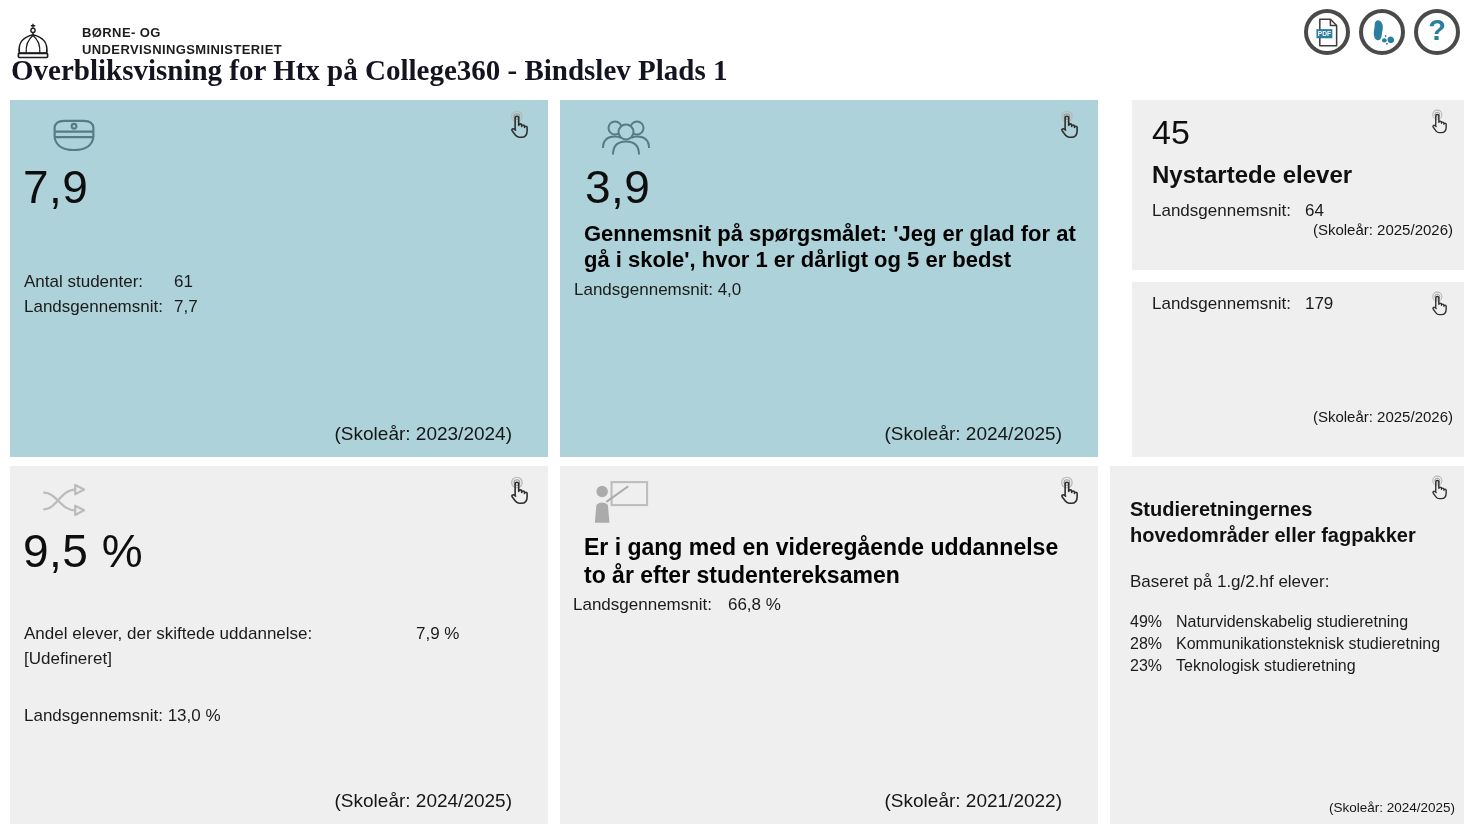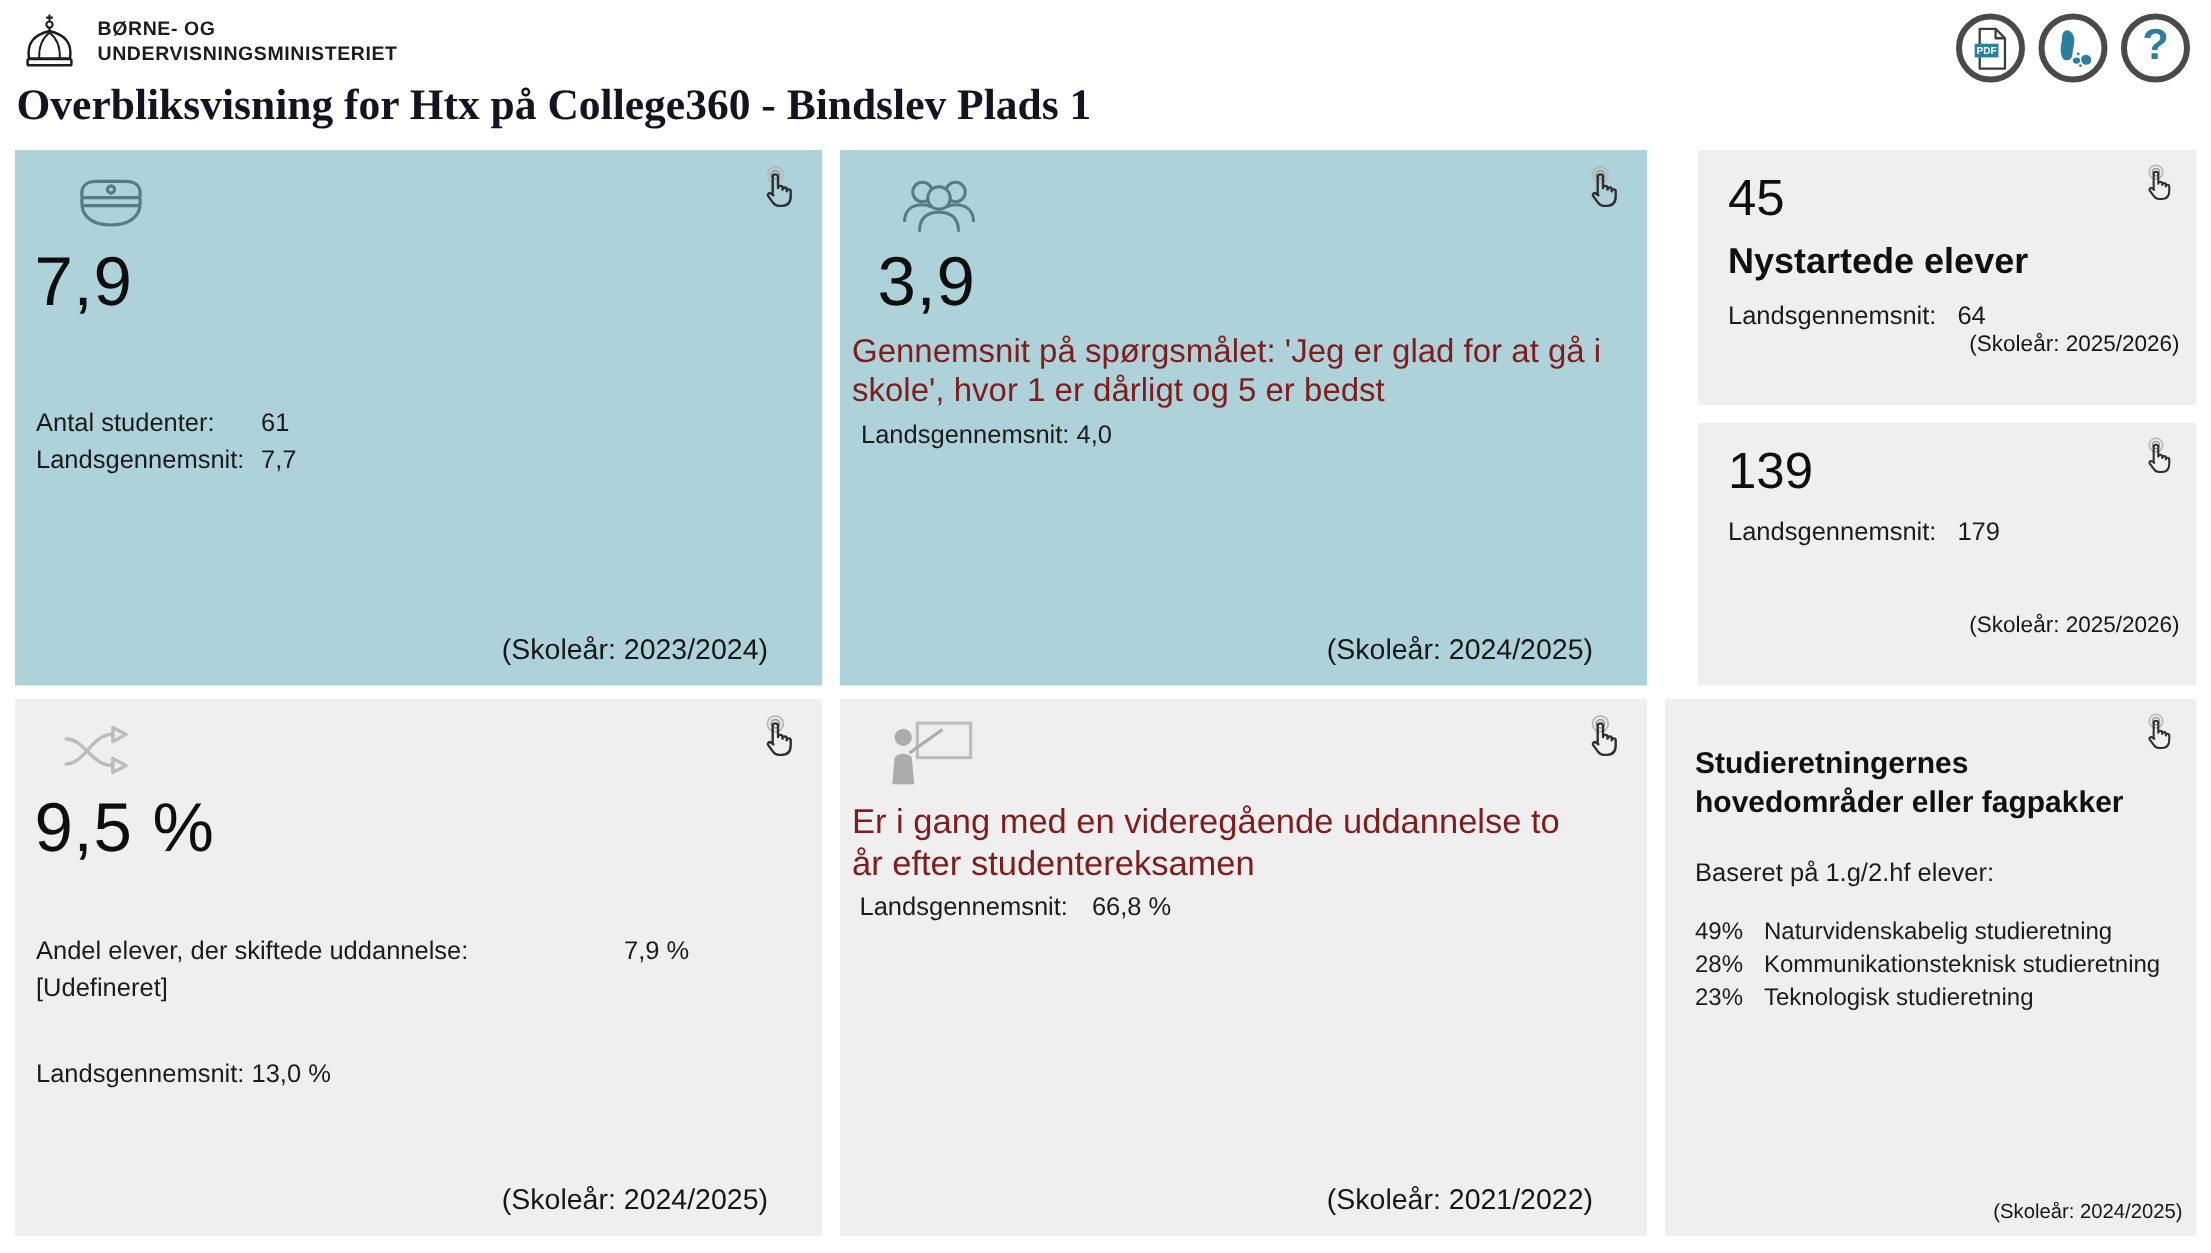--- a/index.html
+++ b/index.html
@@ -1,21 +1,21 @@
 <!DOCTYPE html>
 <html lang="da"><head>
 <meta charset="utf-8">
 <title>Overbliksvisning</title>
 <style>
   html,body{margin:0;padding:0;background:#fff;}
   body{width:1474px;height:835px;overflow:hidden;position:relative;
        font-family:"Liberation Sans",sans-serif;color:#1b1b1b;}
 
   
-  .logo{position:absolute;left:12px;top:7px;display:flex;align-items:center;gap:11px;}
+  .logo{position:absolute;left:12px;top:21px;display:flex;align-items:center;gap:28px;}
   .ministry{font-size:13px;font-weight:700;line-height:1.3;letter-spacing:.4px;color:#1c1c1c;}
   .actions{position:absolute;right:14px;top:9px;display:flex;gap:9px;}
   .ringbtn{width:46px;height:46px;box-sizing:border-box;border:4px solid #4a4a4a;border-radius:50%;
            background:#fff;display:flex;align-items:center;justify-content:center;cursor:pointer;}
   .qmark{font-size:29px;font-weight:700;color:#2a7f9e;margin-top:-3px;}
 
   .page-title{position:absolute;left:11px;top:54px;font-family:"Liberation Serif",serif;
               font-weight:700;font-size:29px;color:#141420;text-align:center;}
 
   
@@ -27,21 +27,21 @@
   .card.small1{height:170px;}
   .card.small2{height:175px;}
 
   .tap{position:absolute;top:9px;right:13px;width:30px;height:33px;}
   .tap.sm{width:26px;height:29px;top:8px;right:11px;}
 
   .icon-row{margin:14px 0 0 36px;height:46px;}
   .big-num{font-size:46px;font-weight:400;color:#0e0e0e;margin:2px 0 0 13px;line-height:1.1;letter-spacing:.5px;}
   .mid-num{font-size:34px;font-weight:400;color:#0e0e0e;margin:14px 0 0 20px;line-height:1.1;}
 
-  .desc{font-weight:400;font-size:22px;line-height:1.2;color:#7f1d1d;margin:8px 0 0 8px;max-width:508px;}
+  .desc{font-weight:700;font-size:22px;line-height:1.2;color:#000000;margin:8px 0 0 24px;max-width:508px;}
   .desc.d6{font-size:23px;max-width:495px;margin-top:6px;}
 
   .lands-inline{font-size:17px;margin:7px 0 0 14px;color:#1b1b1b;}
   .lands-pair{font-size:17px;margin:12px 0 0 14px;display:flex;gap:16px;color:#1b1b1b;}
   .lands-pair.rt{margin-left:20px;gap:14px;}
 
   .stats{margin:56px 0 0 14px;font-size:17px;line-height:1.5;}
   .stats.wide .lbl{width:392px;}
   .stat-row{display:flex;}
   .stat-row .lbl{width:150px;}
@@ -171,21 +171,20 @@
       <div class="lands-pair rt">
         <span>Landsgennemsnit:</span>
           <span>64</span>
       </div>
       <div class="skoleaar small">(Skoleår: 2025/2026)</div>
     </div>
     <div class="card small2">
       <svg class="tap sm" viewBox="0 0 32 32">
           <use href="#tapicon"></use>
         </svg>
-      <div class="mid-num">139</div>
       <div class="lands-pair rt">
         <span>Landsgennemsnit:</span>
           <span>179</span>
       </div>
       <div class="skoleaar small">(Skoleår: 2025/2026)</div>
     </div>
   </div>
 
   <div class="card">
     <svg class="tap" viewBox="0 0 32 32">

